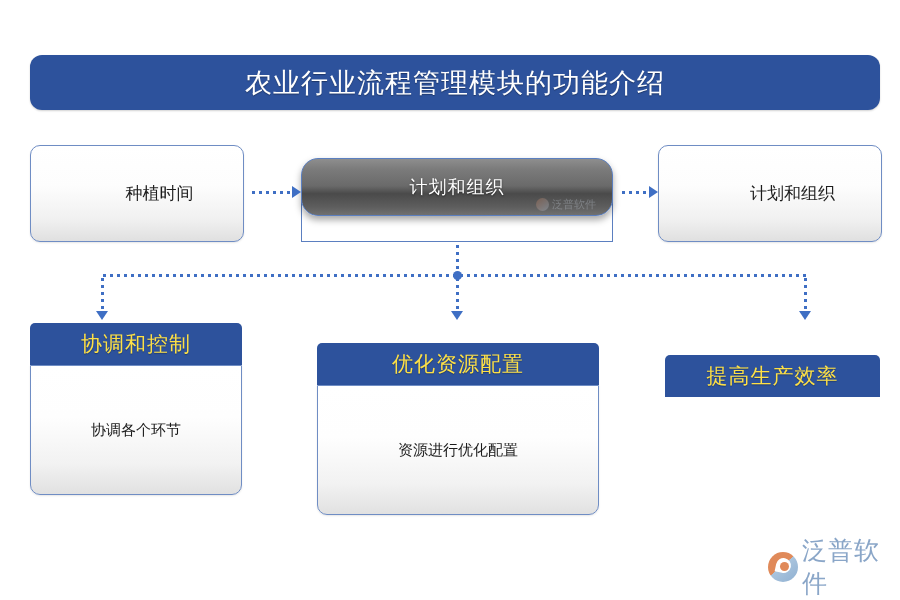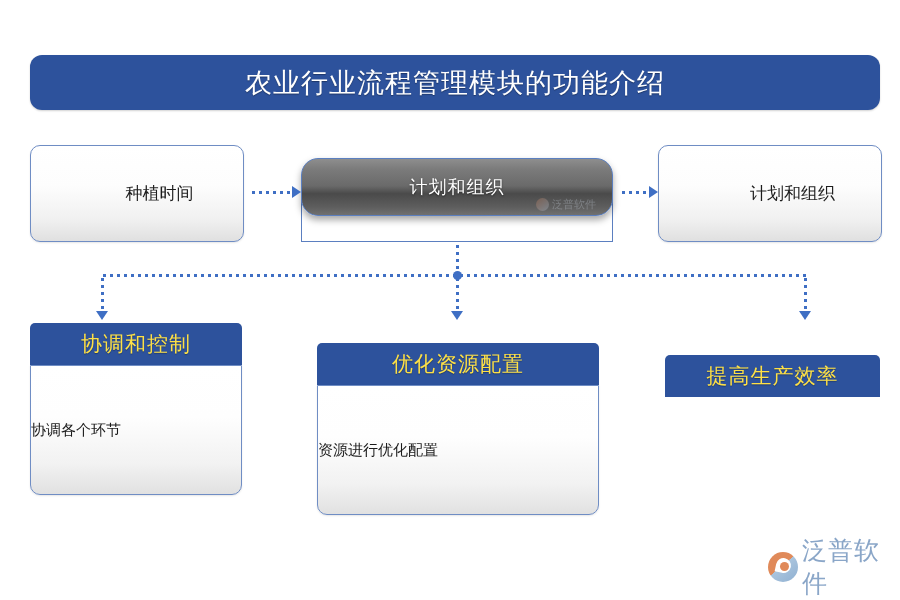--- a/index.html
+++ b/index.html
@@ -88,21 +88,21 @@
   .card-head .txt{
     color:#fde047;font-size:21px;letter-spacing:1px;
     font-family:Liberation Serif, serif;
     text-shadow:0 1px 1px rgba(0,0,0,.3);
   }
   .card-body{
     position:absolute;left:0;top:42px;width:100%;height:130px;
     border:1px solid #6f8dc4;border-radius:0 0 10px 10px;
     background:linear-gradient(to bottom,#ffffff 0%,#fefefe 40%,#f2f2f2 76%,#e1e1e1 100%);
     box-shadow:0 1px 2px rgba(0,0,0,.10);
-    display:flex;align-items:center;
+    display:flex;align-items:center;justify-content:center;
     box-sizing:border-box;
   }
   .card-body .txt{
     font-size:15px;color:#1a1a1a;
     font-family:"Liberation Serif","DejaVu Serif",serif;
   }
 
   
   .conn{position:absolute;pointer-events:none;}
   .dot-h{

